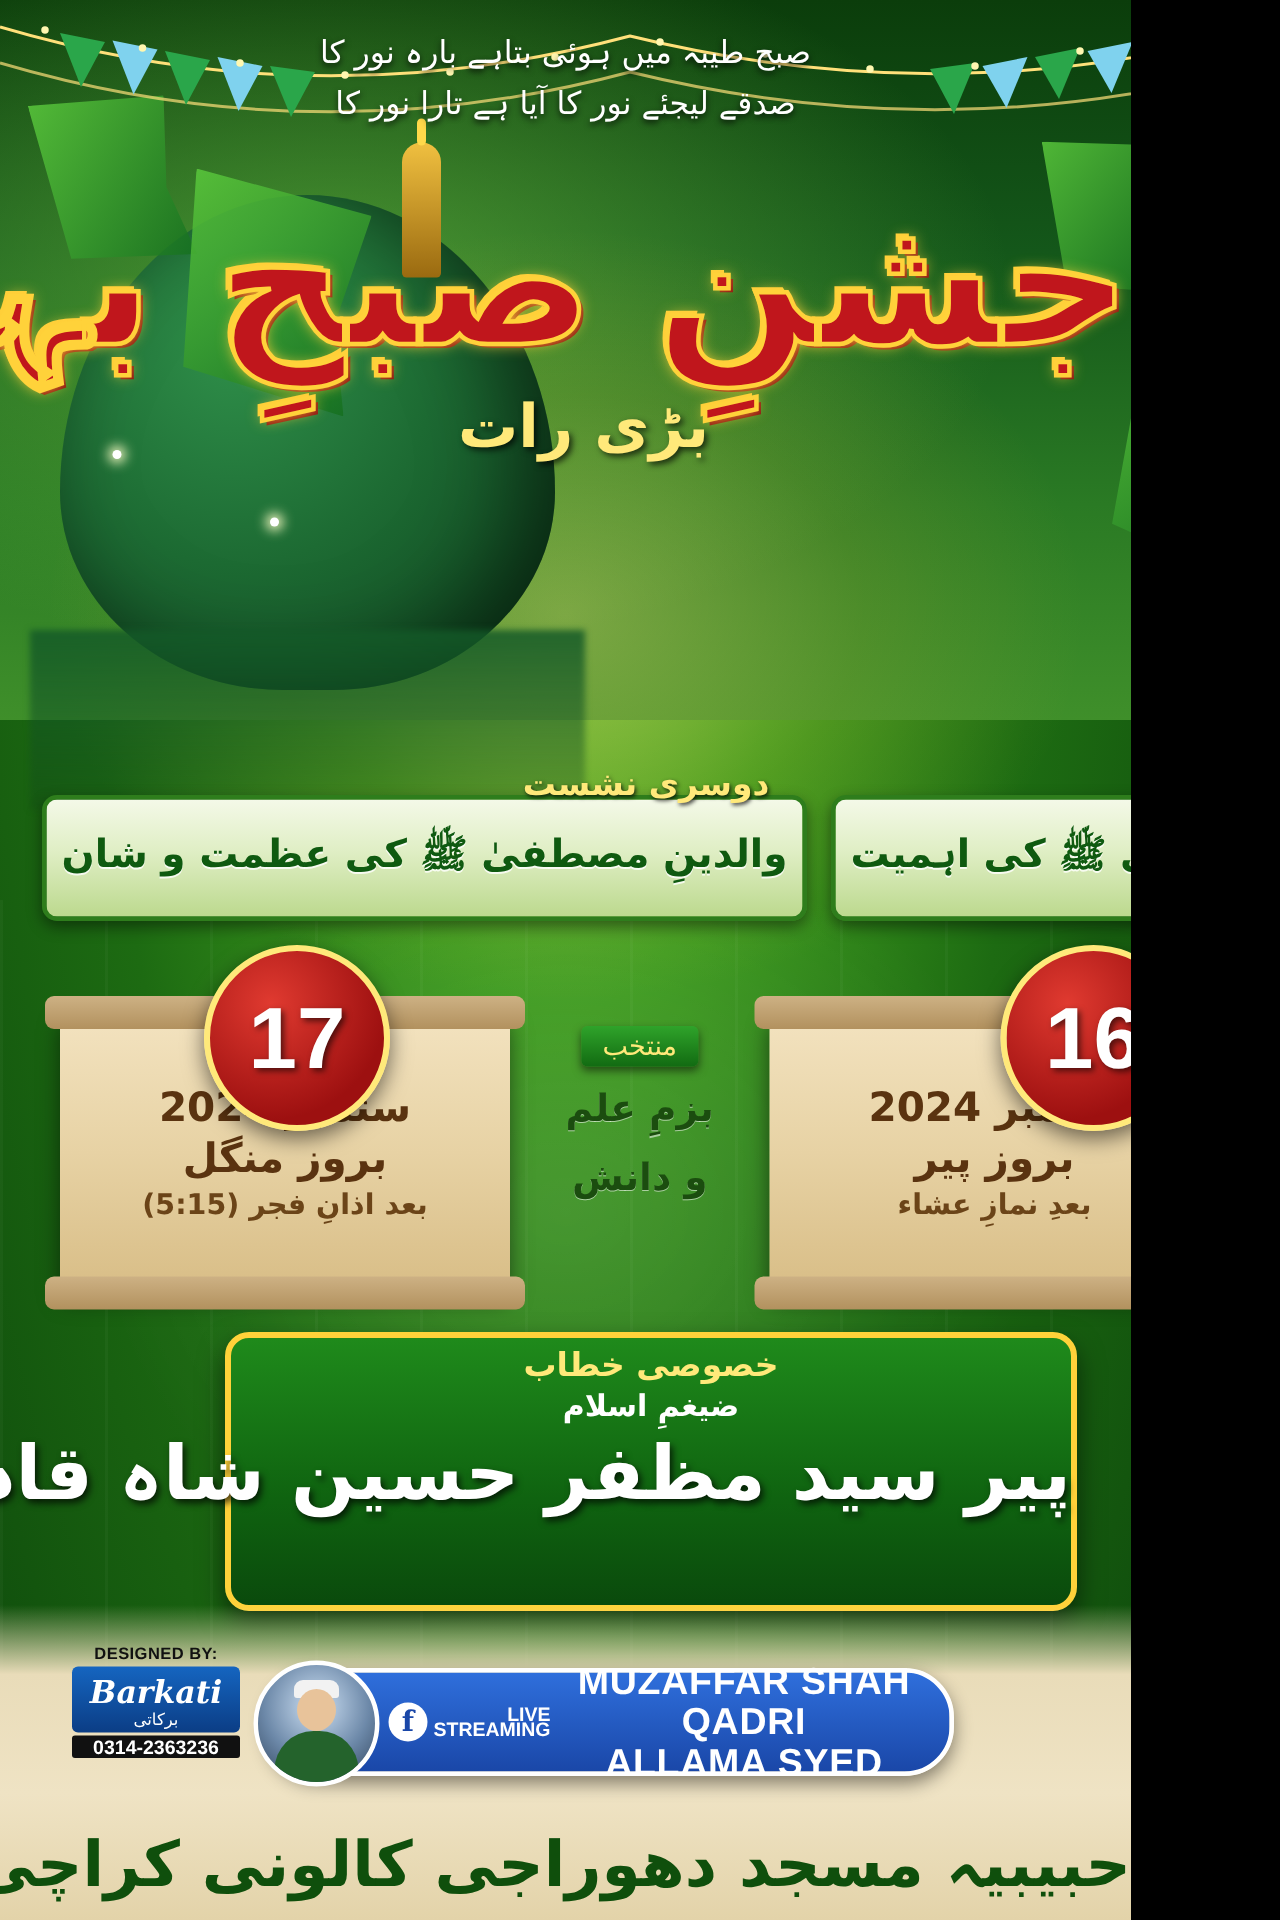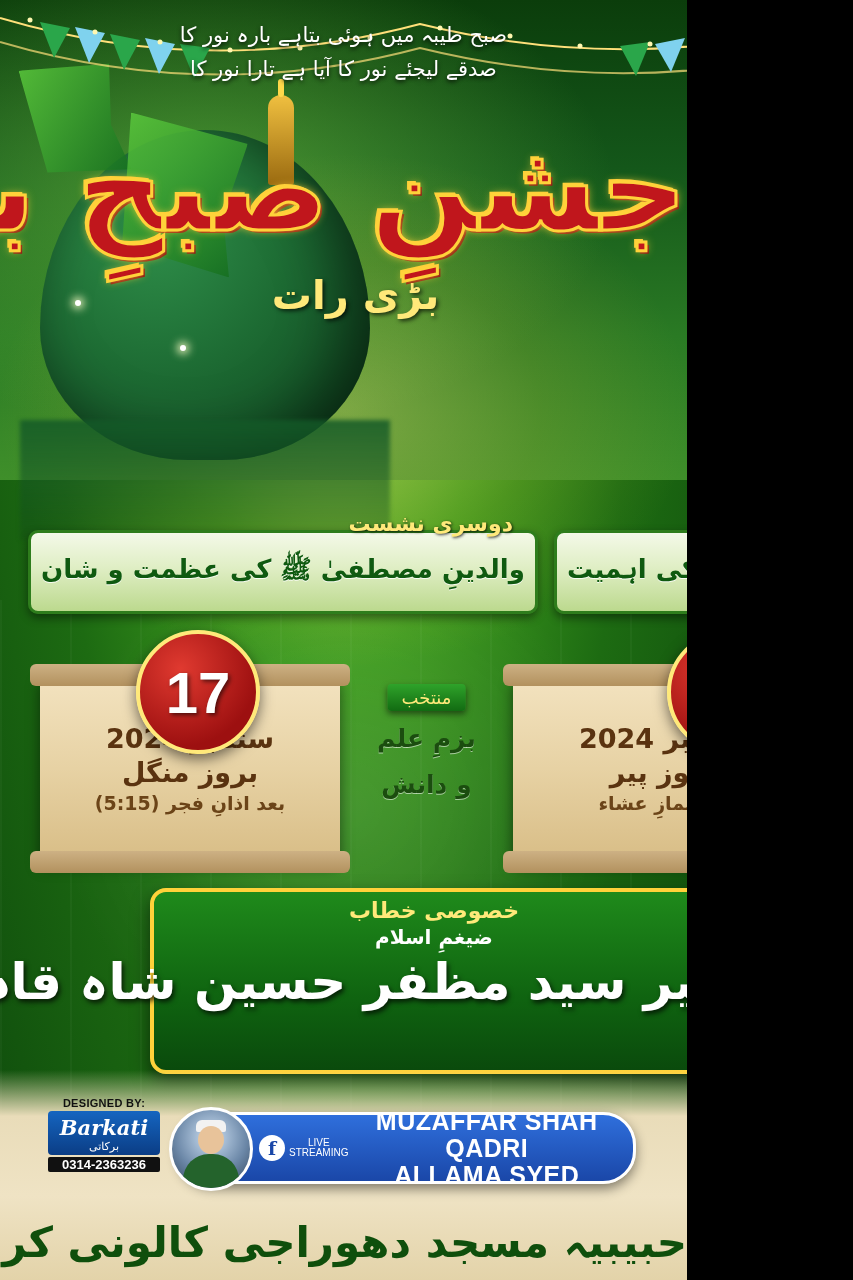--- a/index.html
+++ b/index.html
@@ -5,21 +5,21 @@
   html, body {
     margin: 0;
     padding: 0;
     background: #000;
   }
   body {
     font-family: "Liberation Sans", sans-serif;
   }
   .poster {
     position: relative;
-    width: 687px;
+    width: 754px;
     height: 1280px;
     overflow: hidden;
     background:
       radial-gradient(ellipse at 50% 18%, #7ec63f 0%, #3d9a1e 30%, #1d6b12 60%, #0e4a0c 100%);
   }
 
   
   .sky {
     position: absolute;
     left: 0; top: 0;
@@ -138,21 +138,21 @@
     color: #c0161c;
     text-shadow:
       0 0 2px #ffe15c,
       0 0 10px #ffd23a,
       3px 3px 0 #8c0d12,
       -3px -3px 0 #ffcf3a;
     -webkit-text-stroke: 3px #ffd23a;
     letter-spacing: -6px;
   }
   .title-sub {
-    margin-top: 14px;
+    margin-top: 4px;
     direction: rtl;
     font-family: "DejaVu Sans", sans-serif;
     font-size: 40px;
     font-weight: bold;
     color: #ffe97a;
     text-shadow: 2px 2px 4px rgba(0,0,0,0.7);
     padding-left: 24px;
   }
 
   
@@ -443,25 +443,25 @@
     font-weight: bold;
     font-size: 19px;
     font-family: "DejaVu Serif", serif;
     display: flex;
     align-items: center;
     justify-content: center;
     flex: none;
   }
   .livebar .live-label {
     color: #ffffff;
-    font-size: 10px;
-    font-weight: normal;
+    font-size: 13px;
+    font-weight: bold;
     margin-left: 4px;
     line-height: 10px;
-    text-align: center;
+    text-align: right;
     flex: none;
   }
   .livebar .speaker-en {
     flex: 1;
     text-align: center;
     color: #ffffff;
     font-size: 25px;
     font-weight: bold;
     line-height: 27px;
     letter-spacing: 0.5px;

